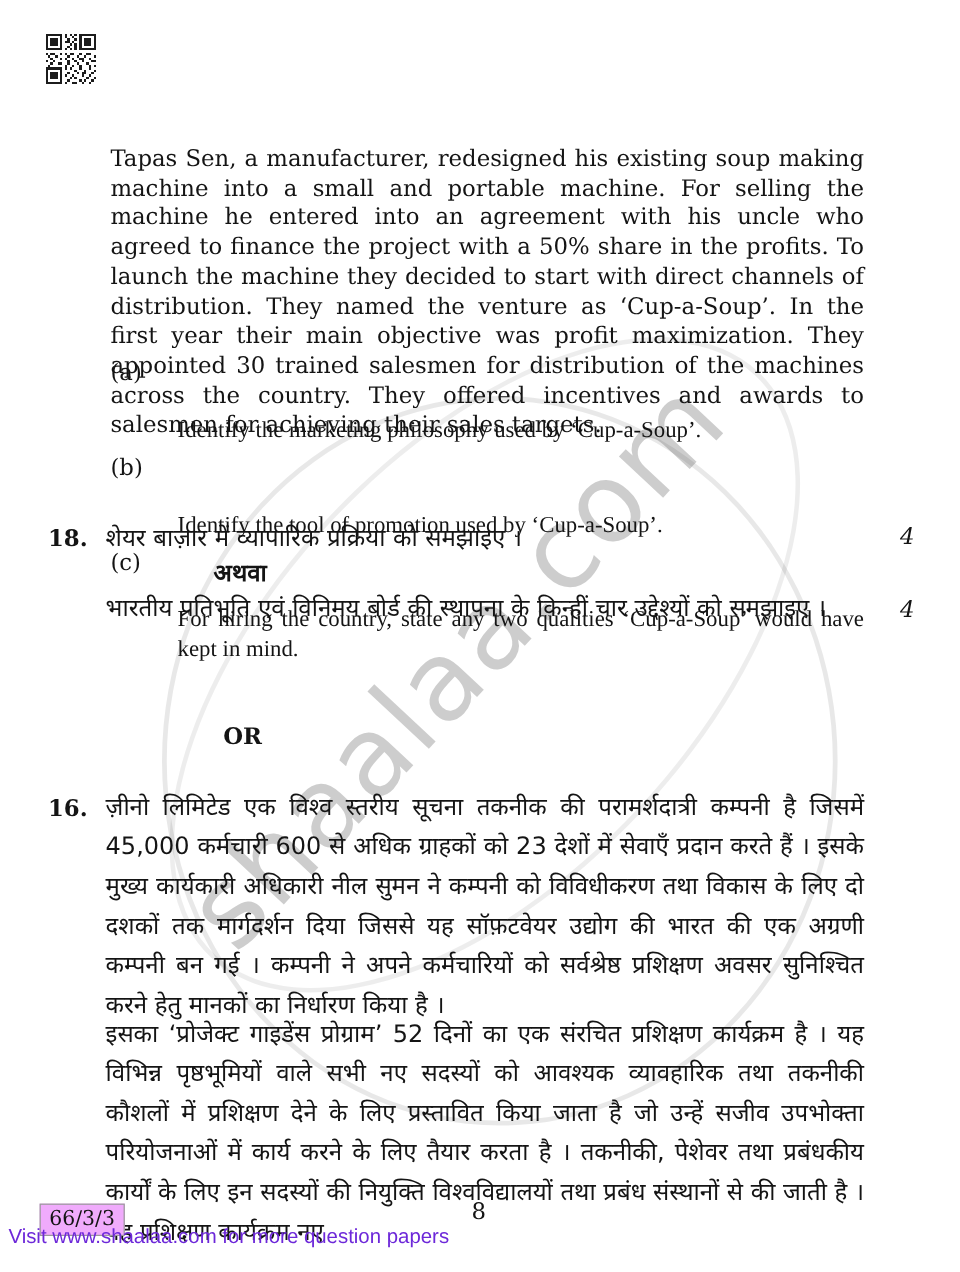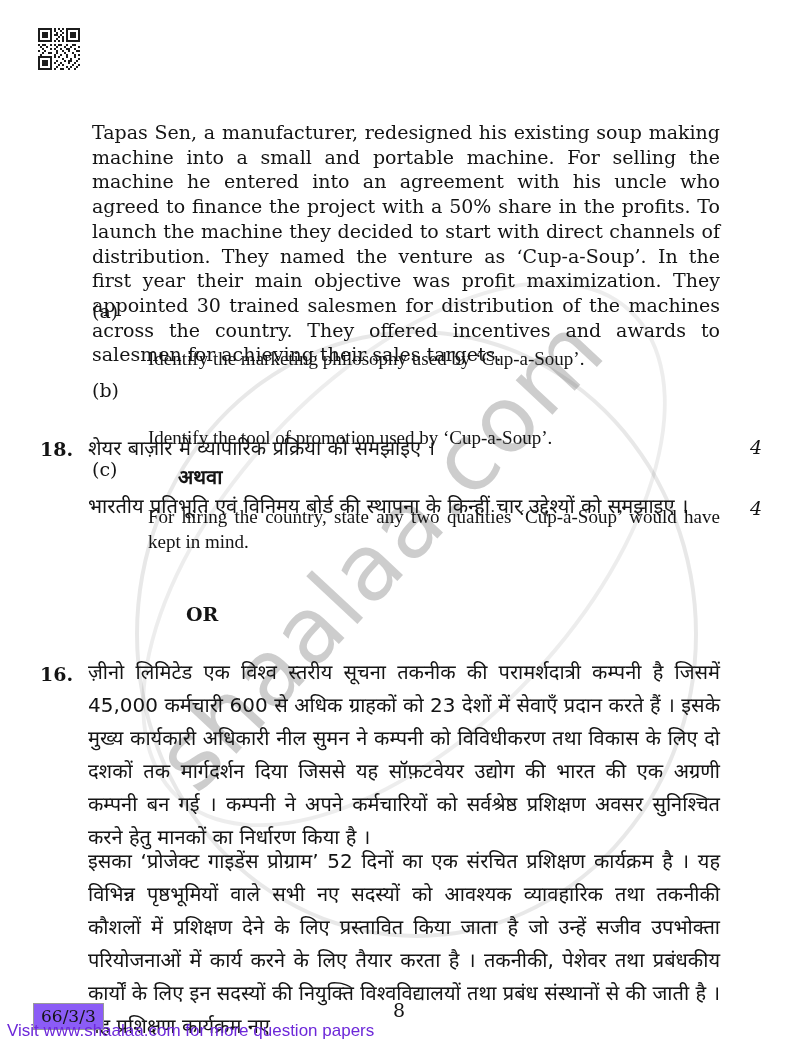--- a/index.html
+++ b/index.html
@@ -34,21 +34,21 @@
   .hin { font-family:"DejaVu Sans","Liberation Sans",sans-serif;
          font-size:20px; line-height:33px; }
   .hin-just { text-align:justify; }
   .qnum { font-weight:bold; font-size:19px; }
   .marks { font-style:italic; font-size:19px; }
   .bold { font-weight:bold; }
   .list-item { display:flex; margin-bottom:6.5px; }
   .list-label { width:56px; flex:0 0 56px; font-size:19px; line-height:24.7px; }
   .list-text { flex:1;font-family:Liberation Serif, serif; }
   .footer-box {
-    border:1px solid #9a9a9a; background:#8b5cf6;
+    border:1px solid #9a9a9a; background:#f0abfc;
     font-size:17px; padding:2px 7px 3px 7px;
   }
   .visit {
     font-family:"Liberation Sans","DejaVu Sans",sans-serif;
     font-size:17px; color:#6d28d9; white-space:nowrap;
   }
   .pageno { font-size:19px; }
 </style>
 </head>
 <body>

